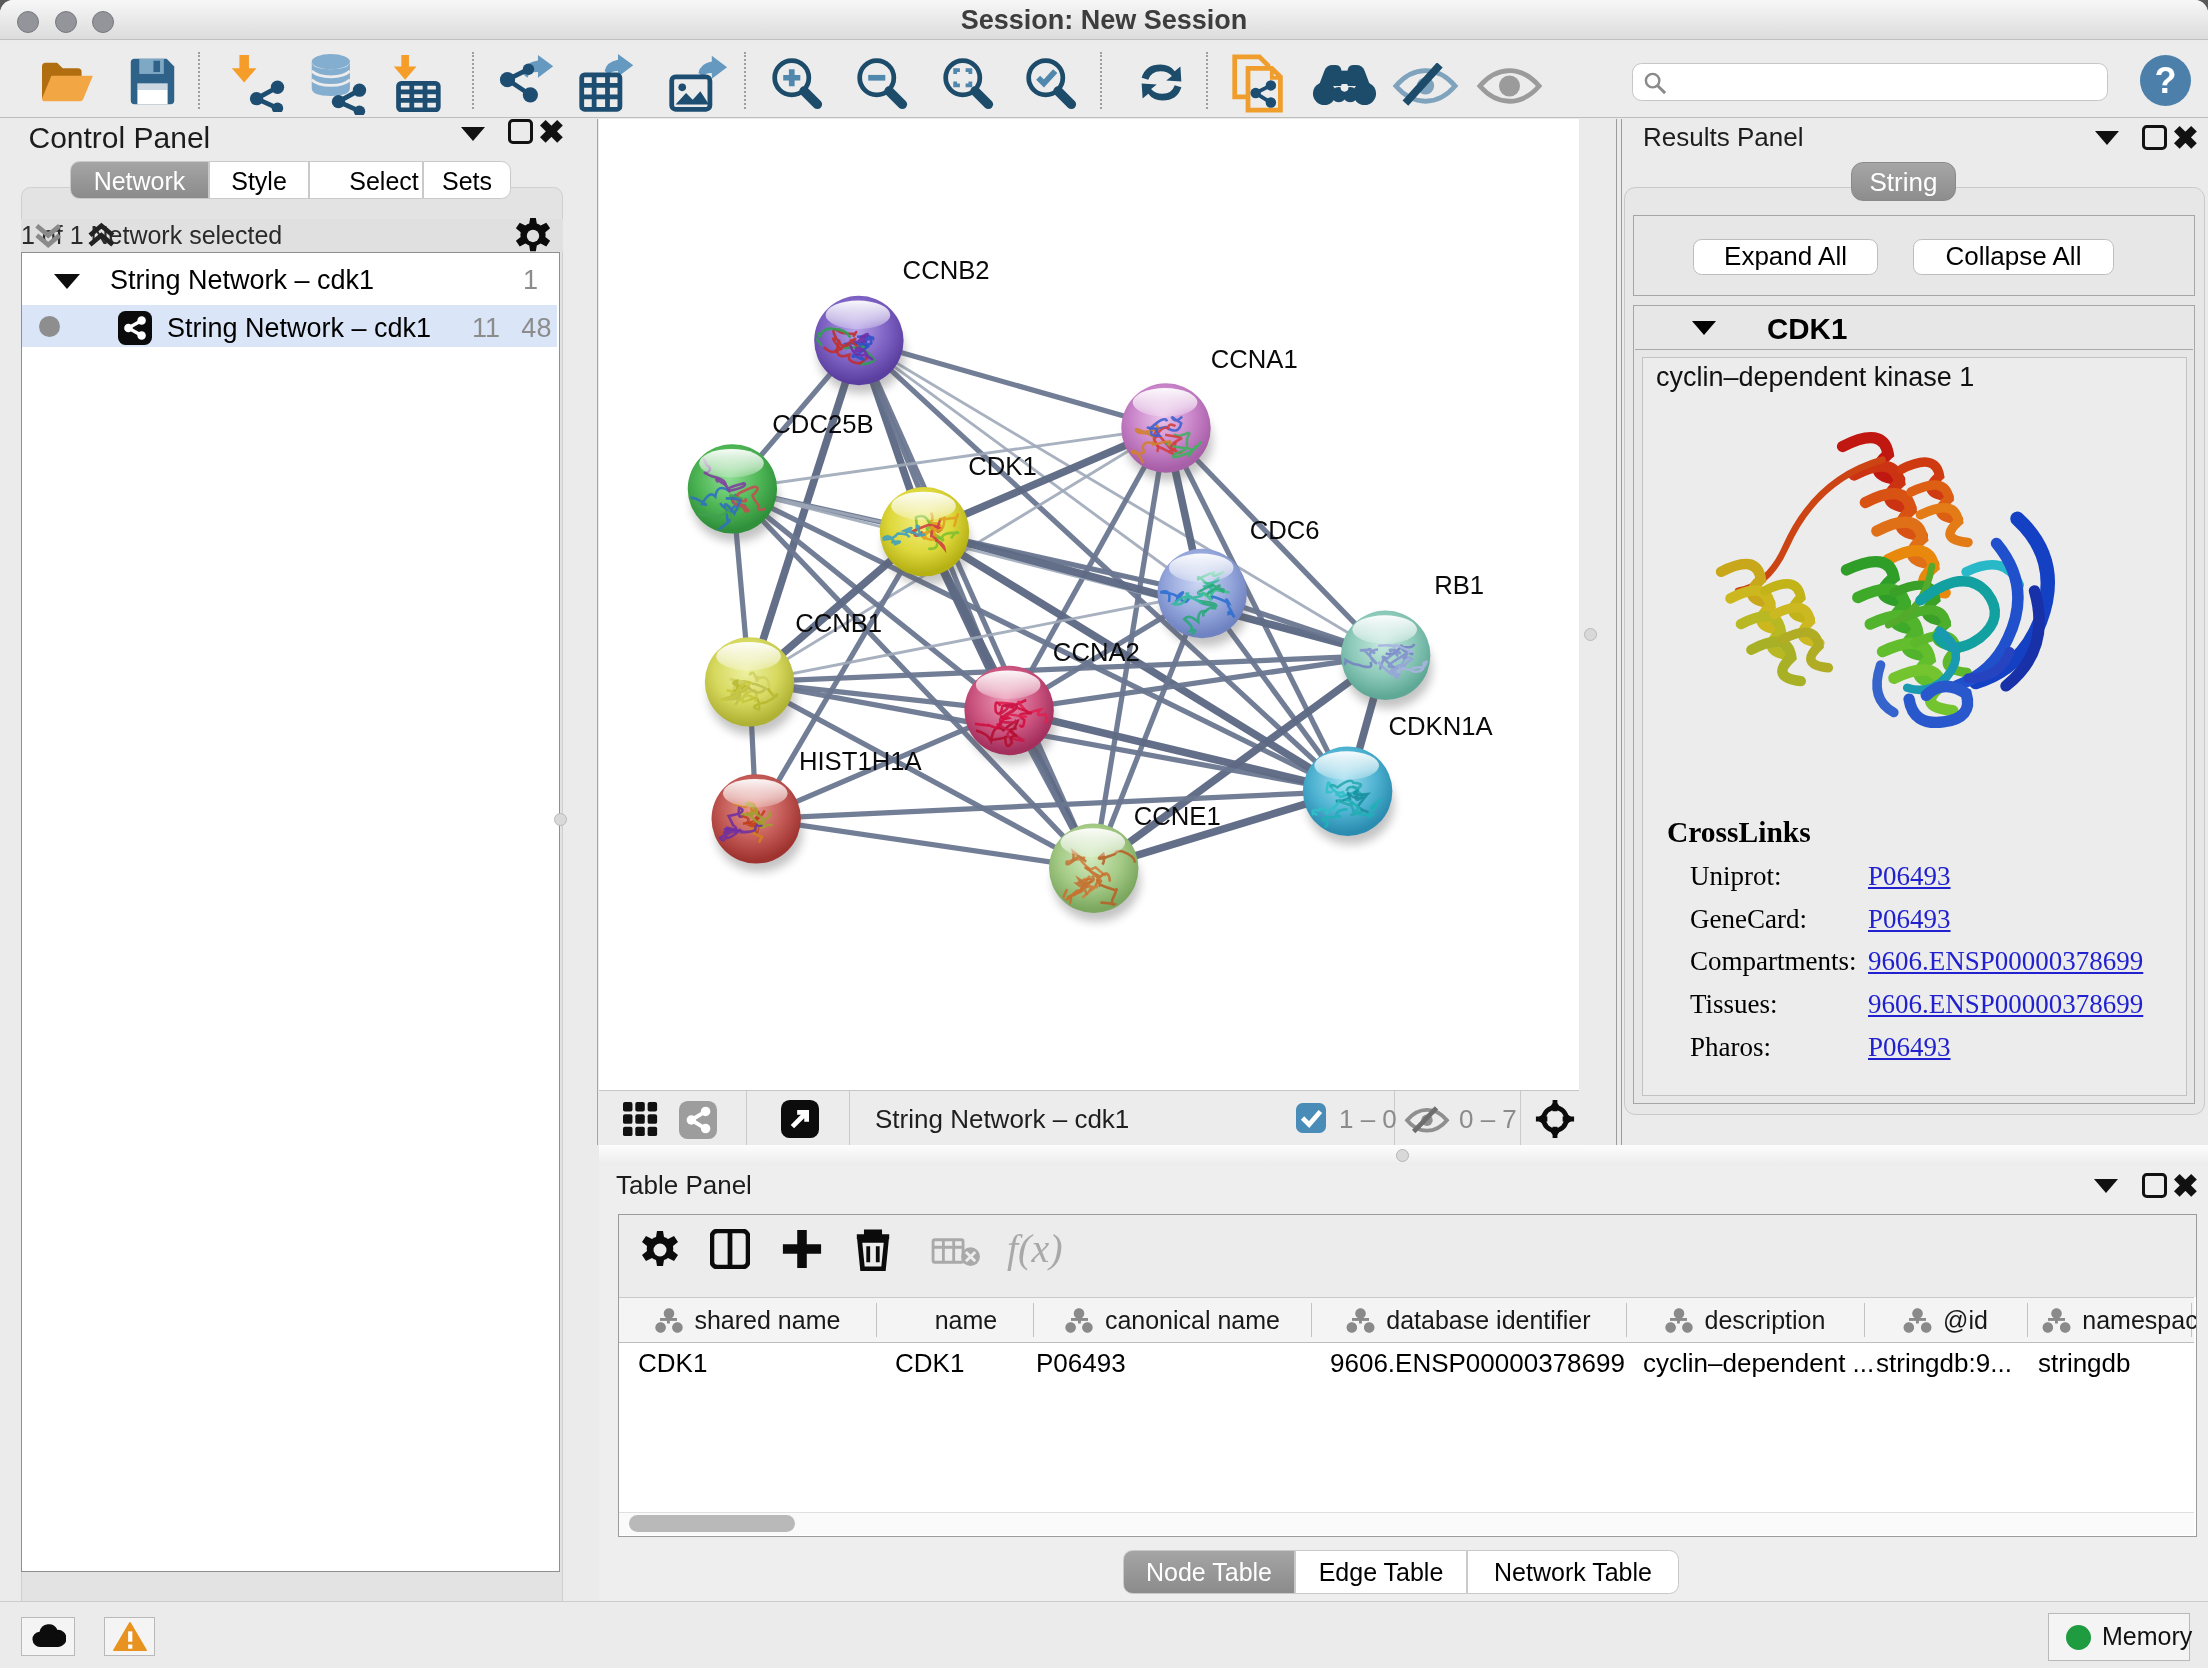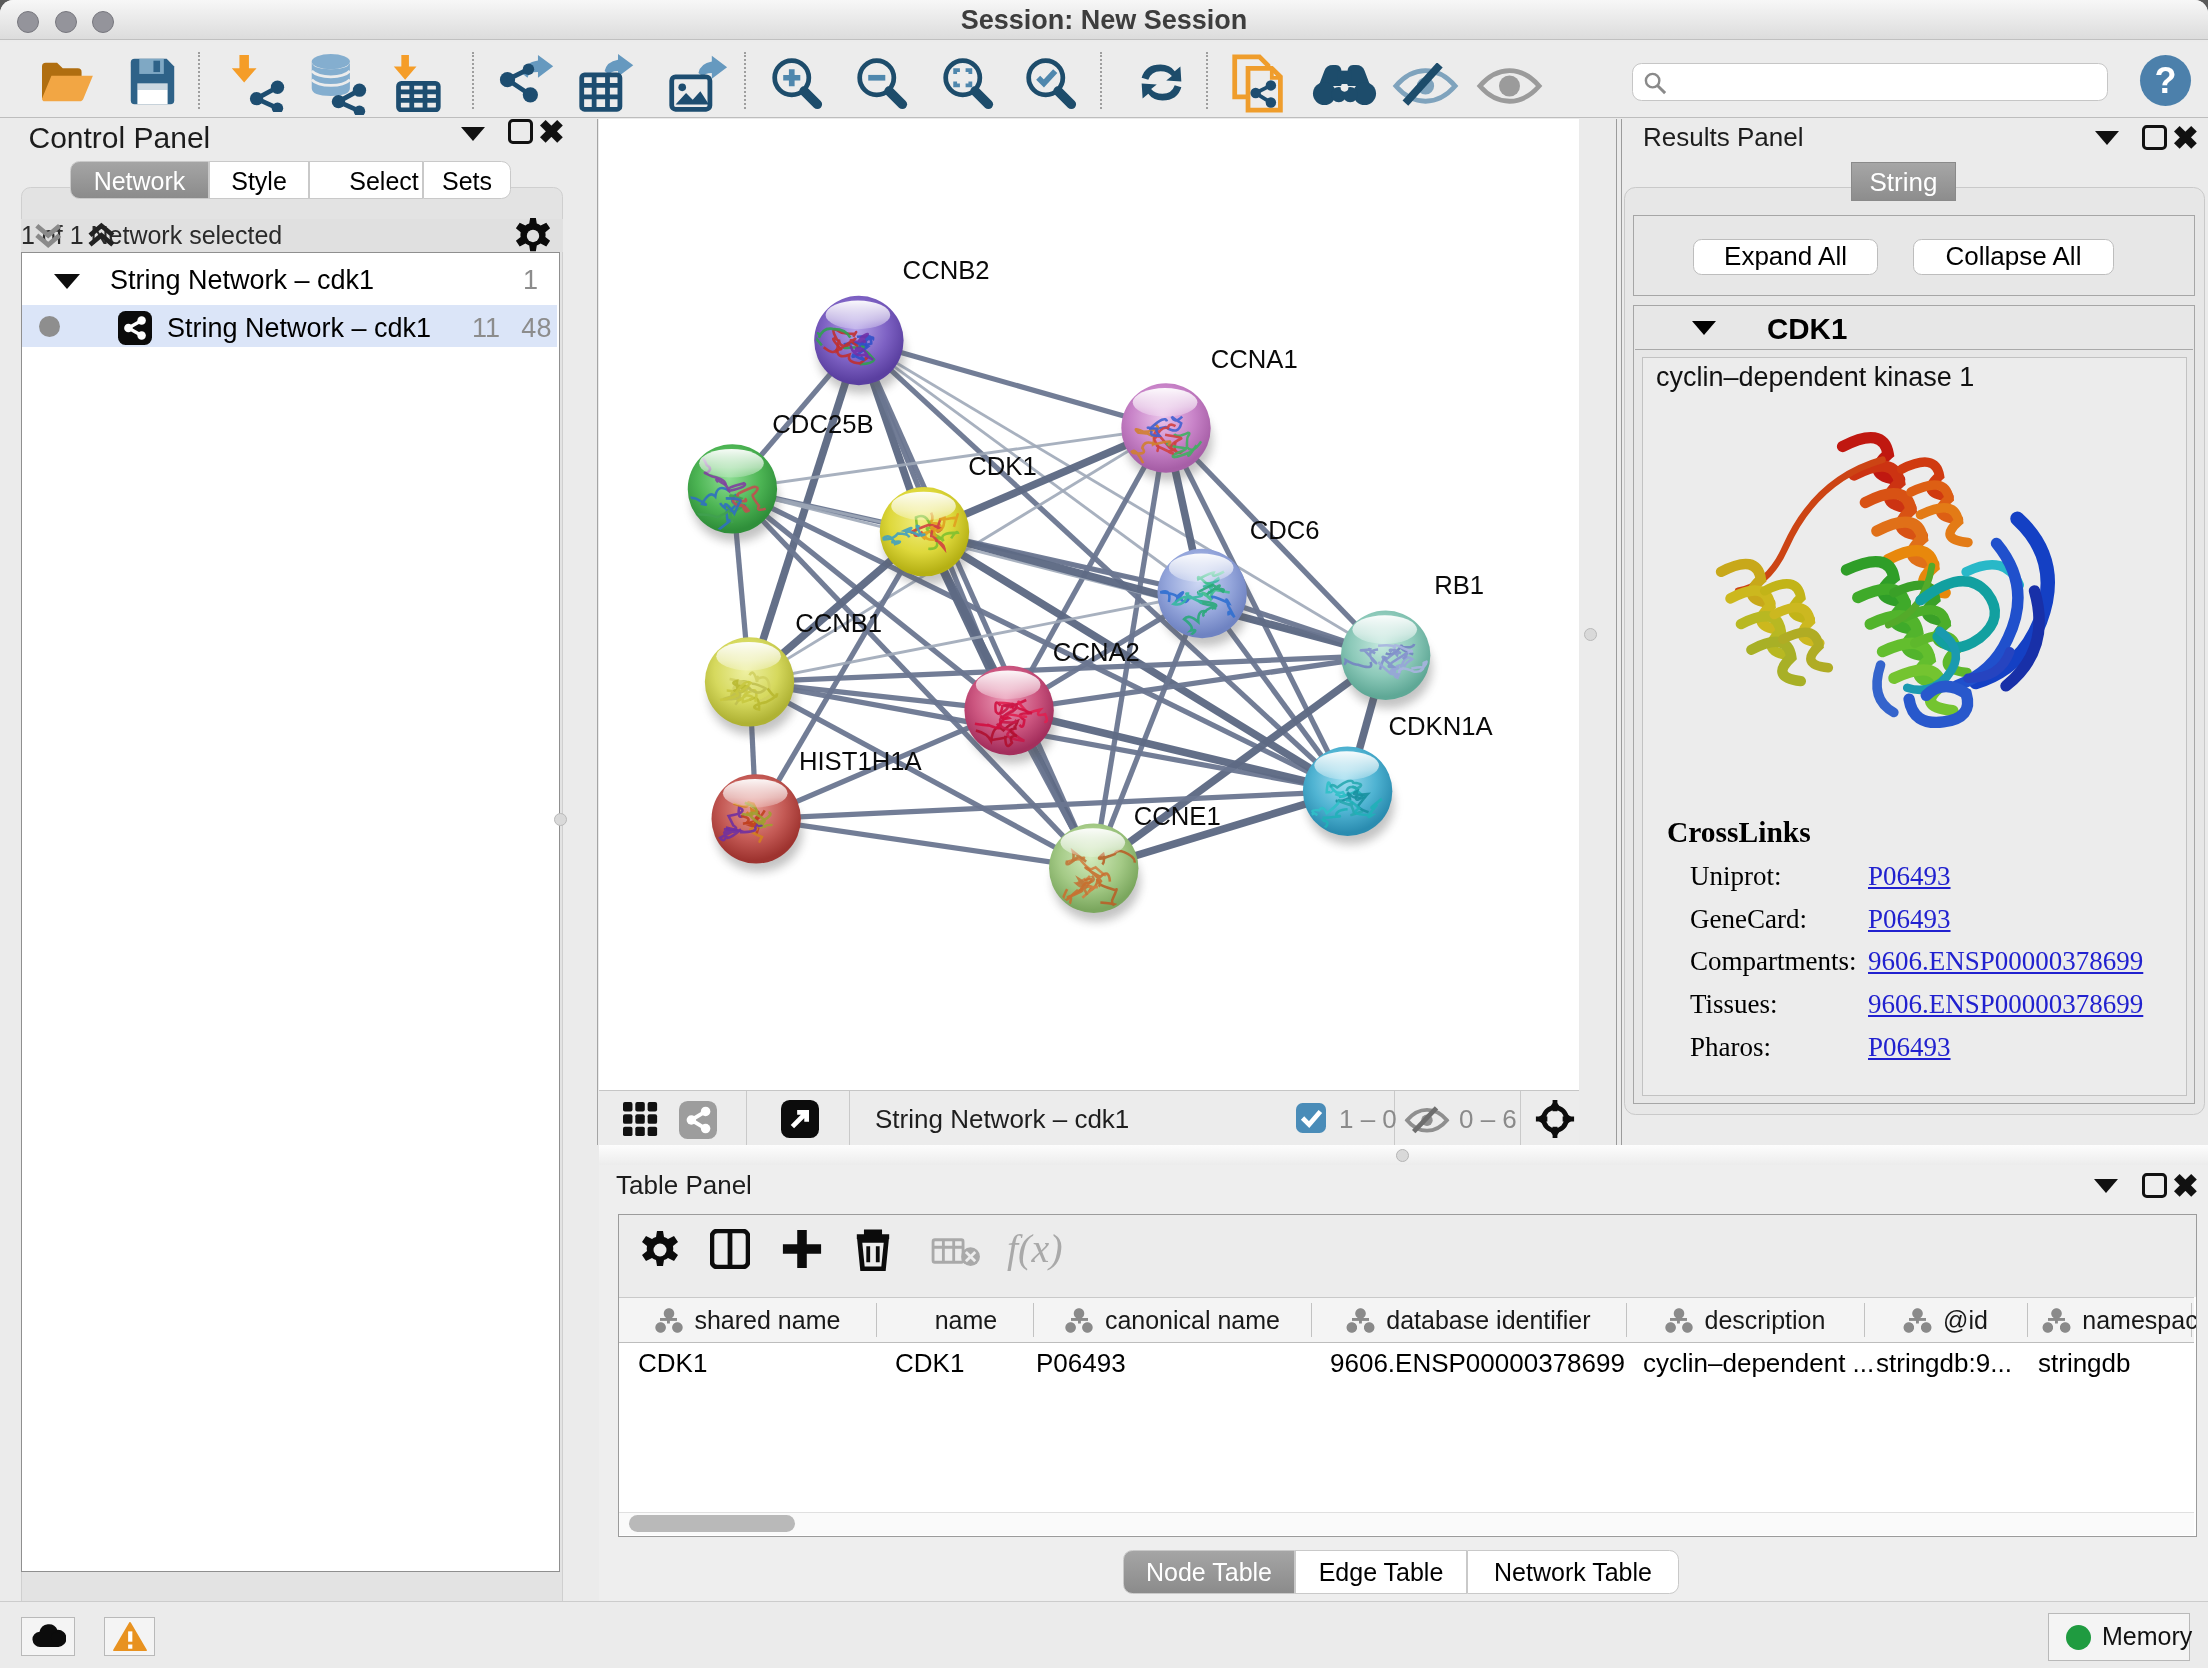--- a/index.html
+++ b/index.html
@@ -643,39 +643,39 @@
     <svg style="position:absolute;left:697px;top:12.4px" width="30" height="30" viewBox="0 0 32 32">
       <rect x="0" y="0" width="32" height="32" rx="7" fill="#4a8cb8"></rect>
       <path d="M7 16 l7 7 L26 9" stroke="#fff" stroke-width="5" fill="none"></path>
     </svg>
     <div style="position:absolute;left:740px;top:13.3px;font-size:26px;color:#8a8a8a;">1 – 0</div>
     <svg style="position:absolute;left:805px;top:15px" width="46" height="28.5" viewBox="0 0 48 30">
       <path d="M3 15 q9-11 21-11 q12 0 21 11 q-9 11 -21 11 q-12 0 -21-11z" fill="none" stroke="#8f8f8f" stroke-width="4"></path>
       <circle cx="24" cy="15" r="6" fill="#8f8f8f"></circle>
       <path d="M10 27 L34 2" stroke="#6e6e6e" stroke-width="5"></path>
     </svg>
-    <div style="position:absolute;left:860px;top:13.3px;font-size:26px;color:#8a8a8a;">0 – 6</div>
+    <div style="position:absolute;left:860px;top:13.3px;font-size:26px;color:#8a8a8a;">0 – 7</div>
     <div style="position:absolute;left:921px;top:0;width:1px;height:55px;background:#c9c9c9;"></div>
 
     <svg style="position:absolute;left:935px;top:6.7px" width="42" height="42" viewBox="0 0 44 44">
       <circle cx="22" cy="22" r="12" fill="none" stroke="#0c0c0c" stroke-width="5"></circle>
       <path d="M22 2 v12 M22 30 v12 M2 22 h12 M30 22 h12" stroke="#0c0c0c" stroke-width="5"></path>
       <path d="M22 2 l-5 7 h10z M22 42 l-5-7 h10z M2 22 l7-5 v10z M42 22 l-7-5 v10z" fill="#0c0c0c"></path>
     </svg>
   </div>
   <div id="hdiv"></div>
     <div id="hknob"></div>
   <div class="vknob" style="left:554px;top:813px;"></div>
   <div class="vknob" style="left:1584px;top:628px;"></div>
   <div id="results">
     <div style="position:absolute;left:21px;top:2.9px;font-size:26px;color:#1c1c1c;">Results Panel</div>
     <div class="ptrig" style="left:473px;top:12.4px;"></div>
     <div class="psq" style="left:520px;top:5.7px;"></div>
     <div class="px" style="left:550px;top:6.7px;">✖</div>
-    <div style="position:absolute;left:229px;top:43px;width:105px;height:39px;border-radius:0;
+    <div style="position:absolute;left:229px;top:43px;width:105px;height:39px;border-radius:12px;
       background:linear-gradient(#a6a6a6,#8d8d8d);border:1px solid #8a8a8a;color:#fff;font-size:26px;z-index:3;
       text-align:center;line-height:39px;">String</div>
     <div style="position:absolute;left:1.9px;top:68px;width:581px;height:928px;background:#e7e7e7;
       border:1px solid #c9c9c9;border-radius:11.4px;"></div>
     <div style="position:absolute;left:11.4px;top:96px;width:562px;height:81px;border:1.9px solid #a6a6a6;"></div>
     <div style="position:absolute;left:71px;top:120px;width:185px;height:36px;background:#fff;border:1.9px solid #bdbdbd;
       border-radius:8.6px;font-size:26px;text-align:center;line-height:32px;color:#000;">Expand All</div>
     <div style="position:absolute;left:291px;top:120px;width:201px;height:36px;background:#fff;border:1.9px solid #bdbdbd;
       border-radius:8.6px;font-size:26px;text-align:center;line-height:32px;color:#000;">Collapse All</div>
     <div style="position:absolute;left:11.4px;top:186px;width:562px;height:799px;border:1.9px solid #a6a6a6;"></div>

